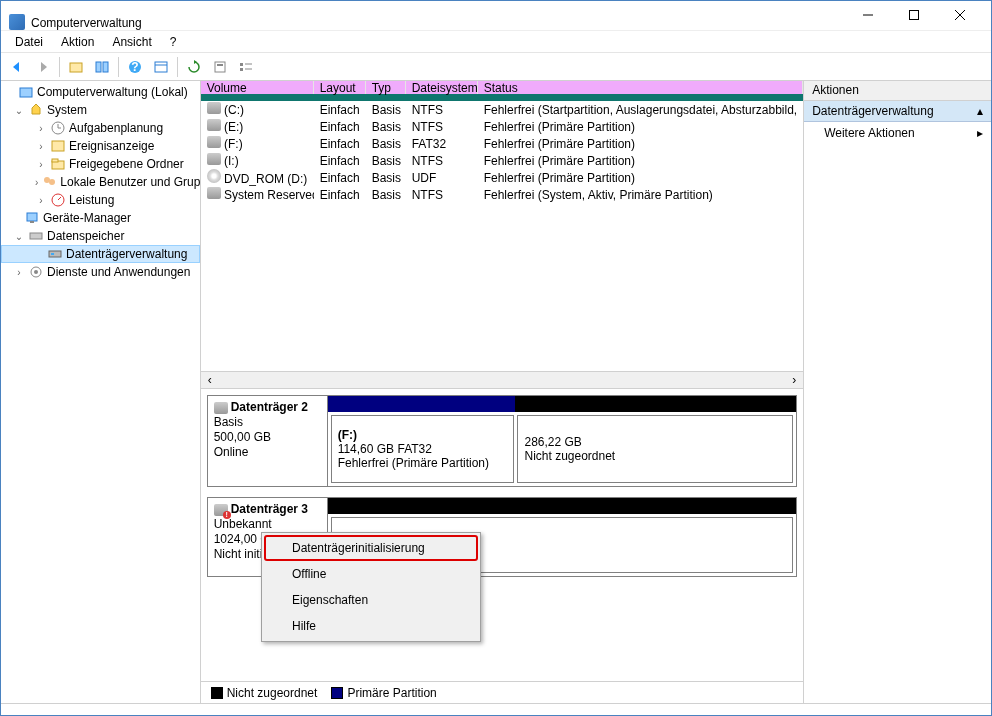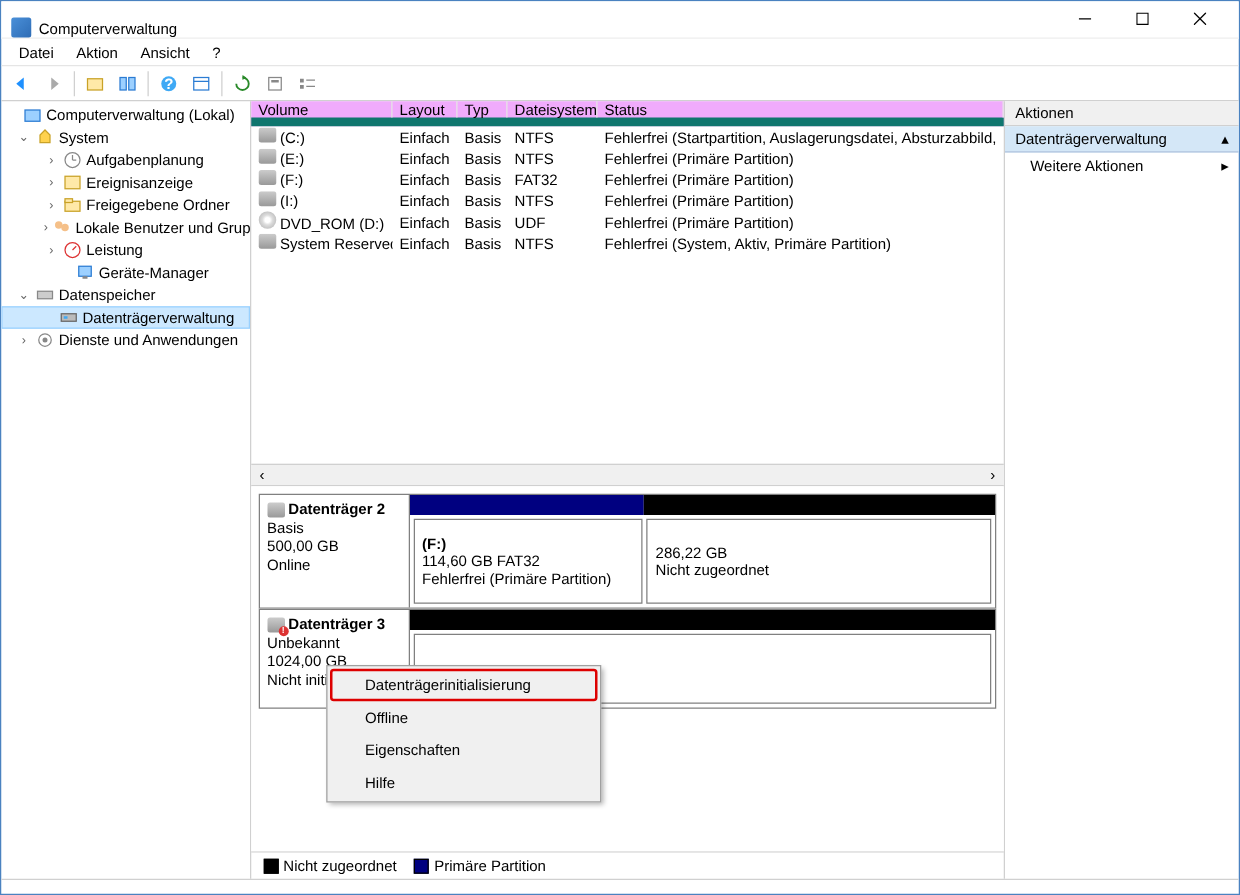--- a/index.html
+++ b/index.html
@@ -24,21 +24,21 @@
 .volhead{height:20px;display:flex;border-bottom:7px solid #0f766e;background:#f0abfc}
 .volhead .col{padding:2px 6px;border-right:1px solid #e5e5e5;display:flex;align-items:center}
 .vollist{flex:0 0 auto;height:270px;overflow:auto}
 .volrow{display:flex;height:17px;align-items:center}
 .volrow .col{padding:0 6px;overflow:hidden;white-space:nowrap}
 .col.c0{width:113px}.col.c1{width:52px}.col.c2{width:40px}.col.c3{width:72px}.col.c4{flex:1}
 .hscroll{height:18px;display:flex;align-items:center;background:#f0f0f0;border-top:1px solid #d0d0d0;border-bottom:1px solid #d0d0d0}
 .hscroll .arrow{width:18px;height:16px;display:flex;align-items:center;justify-content:center;background:#f0f0f0;cursor:pointer}
 .hscroll .track{flex:1;height:16px;background:#f0f0f0}
 .diskpane{flex:1;overflow:auto;padding:6px;background:#fff;position:relative}
-.diskrow{display:flex;border:1px solid #808080;margin-bottom:0;height:92px;background:#fff}
+.diskrow{display:flex;border:1px solid #808080;margin-bottom:10px;height:92px;background:#fff}
 .diskinfo{width:120px;padding:4px 6px;border-right:1px solid #808080}
 .diskinfo .dname{font-weight:bold;display:flex;align-items:center;gap:3px}
 .diskinfo div{line-height:15px}
 .diskparts{flex:1;display:flex;flex-direction:column}
 .diskheader{height:16px;display:flex}
 .diskheader .seg{height:100%}
 .diskbody{flex:1;display:flex;padding:3px;gap:3px}
 .partition{border:1px solid #808080;padding:4px 6px;display:flex;flex-direction:column;justify-content:center}
 .partition div{line-height:14px}
 .legend{height:22px;border-top:1px solid #d0d0d0;display:flex;align-items:center;padding:0 10px;gap:14px}
@@ -210,21 +210,21 @@
     <div class="tnode" style="padding-left:34px">
         <span class="ttoggle">›</span>
         <span class="ticon">
           <svg width="16" height="16">
             <circle cx="8" cy="8" r="6" fill="#fff" stroke="#d33"></circle>
             <line x1="8" y1="8" x2="11" y2="5" stroke="#d33"></line>
           </svg>
         </span>
         <span>Leistung</span>
       </div>
-    <div class="tnode" style="padding-left:56px">
+    <div class="tnode" style="padding-left:20px">
         <span class="ticon">
           <svg width="16" height="16">
             <rect x="3" y="3" width="10" height="8" fill="#9cd0ff" stroke="#2b7cd3"></rect>
             <rect x="6" y="11" width="4" height="2" fill="#888"></rect>
           </svg>
         </span>
         <span>Geräte-Manager</span>
       </div>
     <div class="tnode" style="padding-left:12px">
         <span class="ttoggle">⌄</span>

